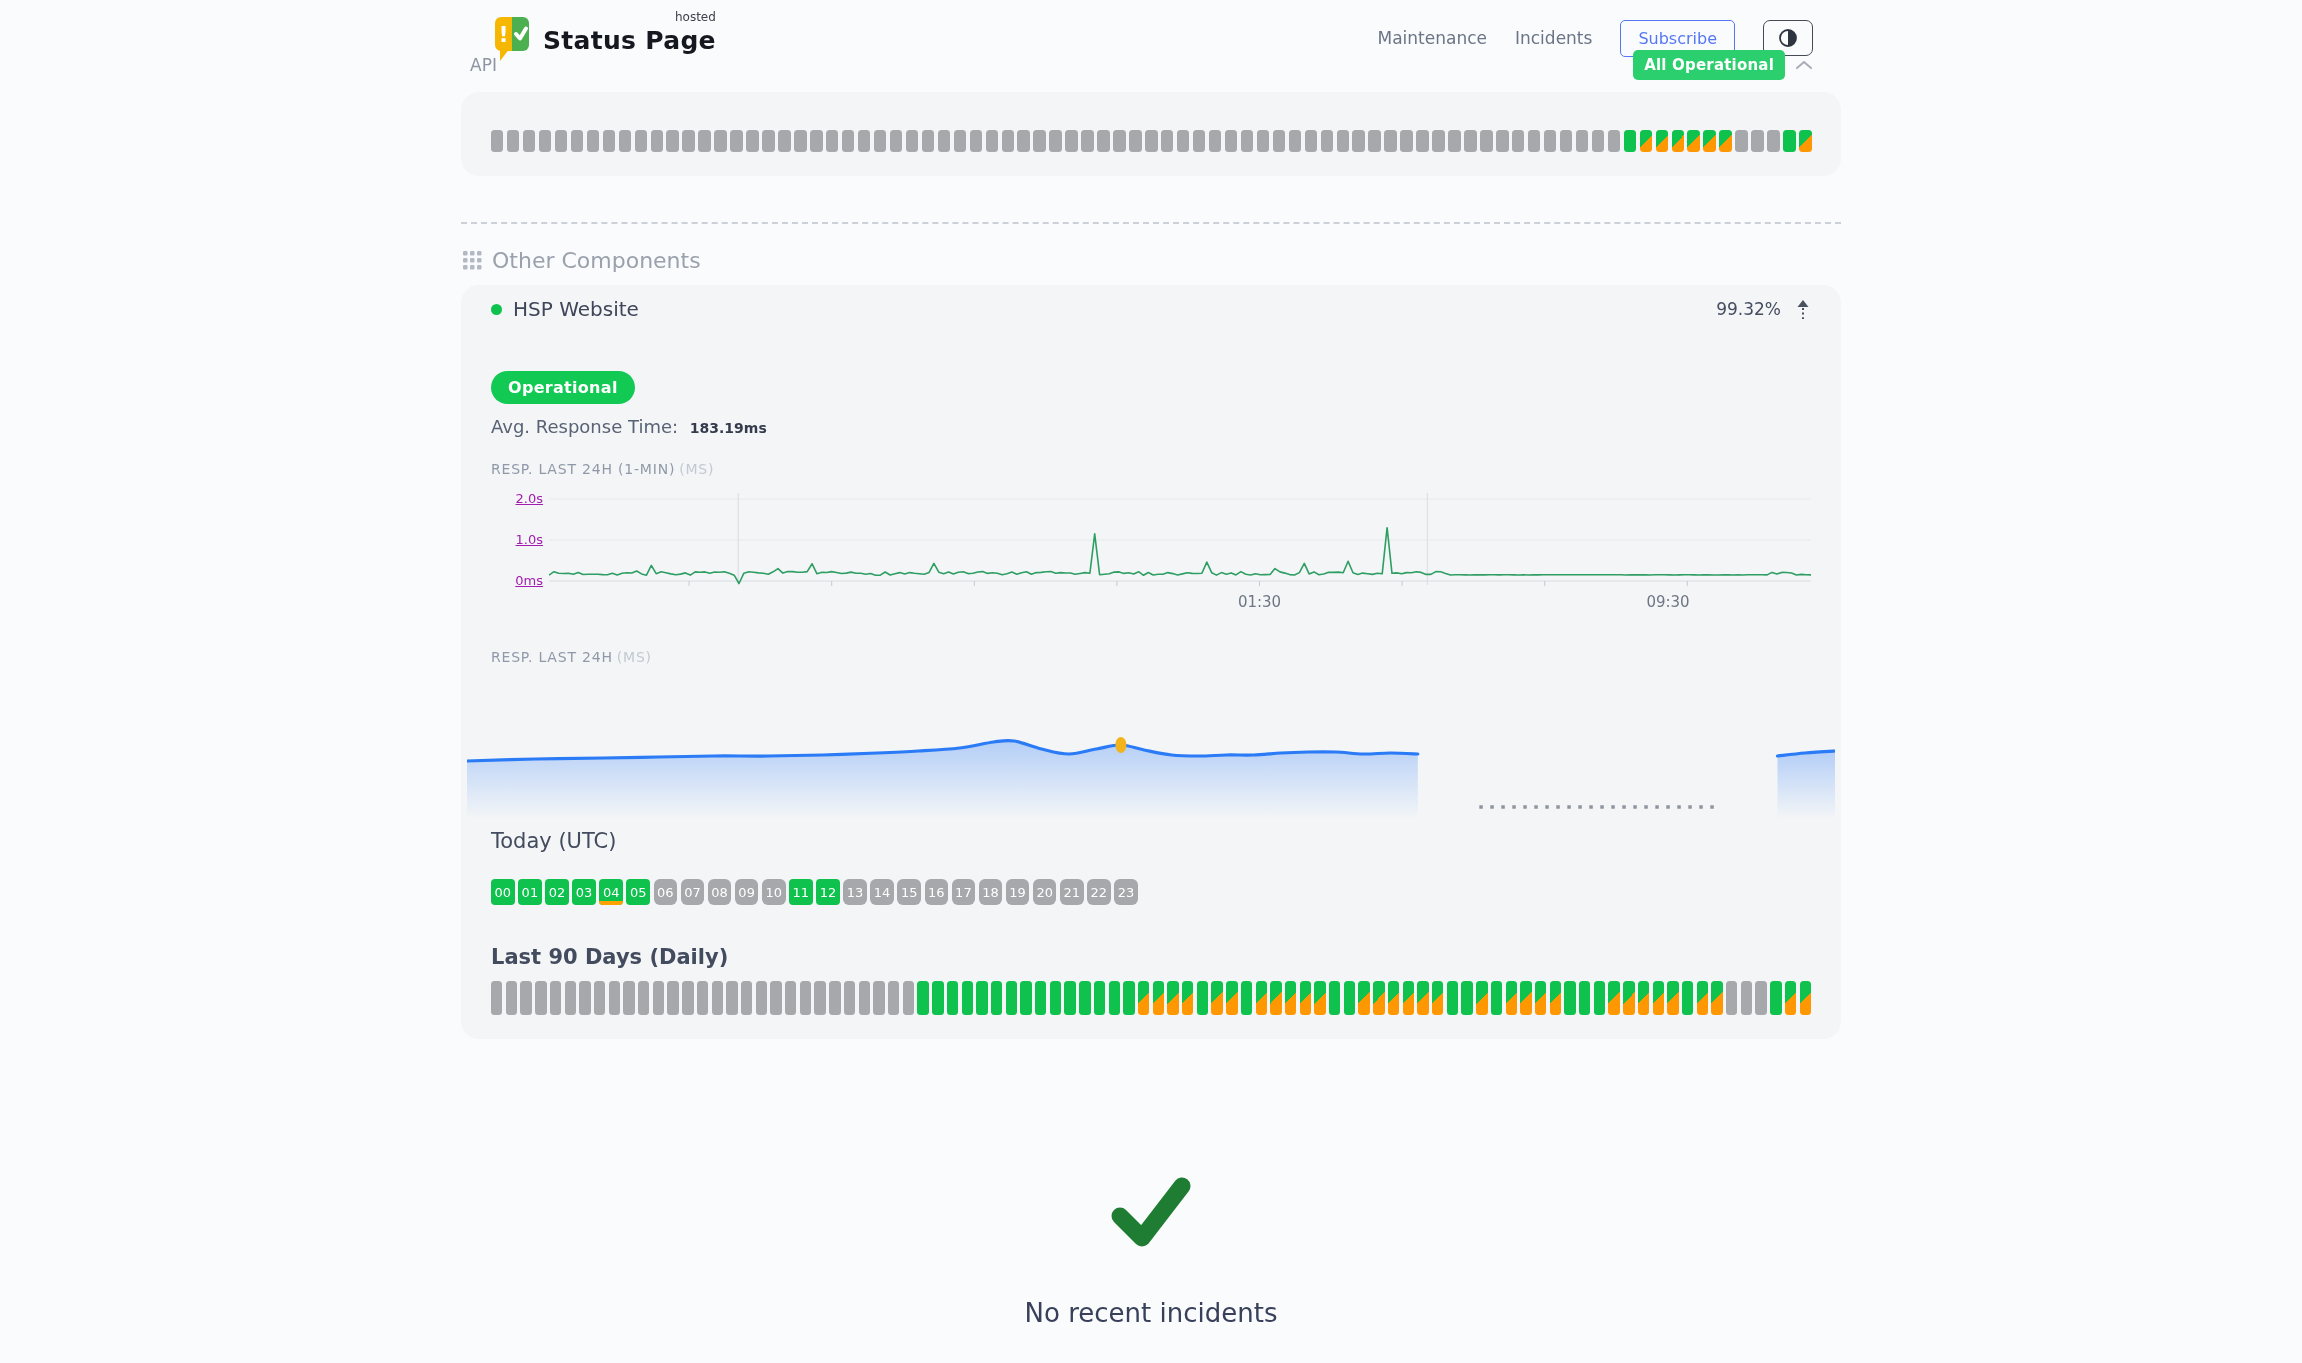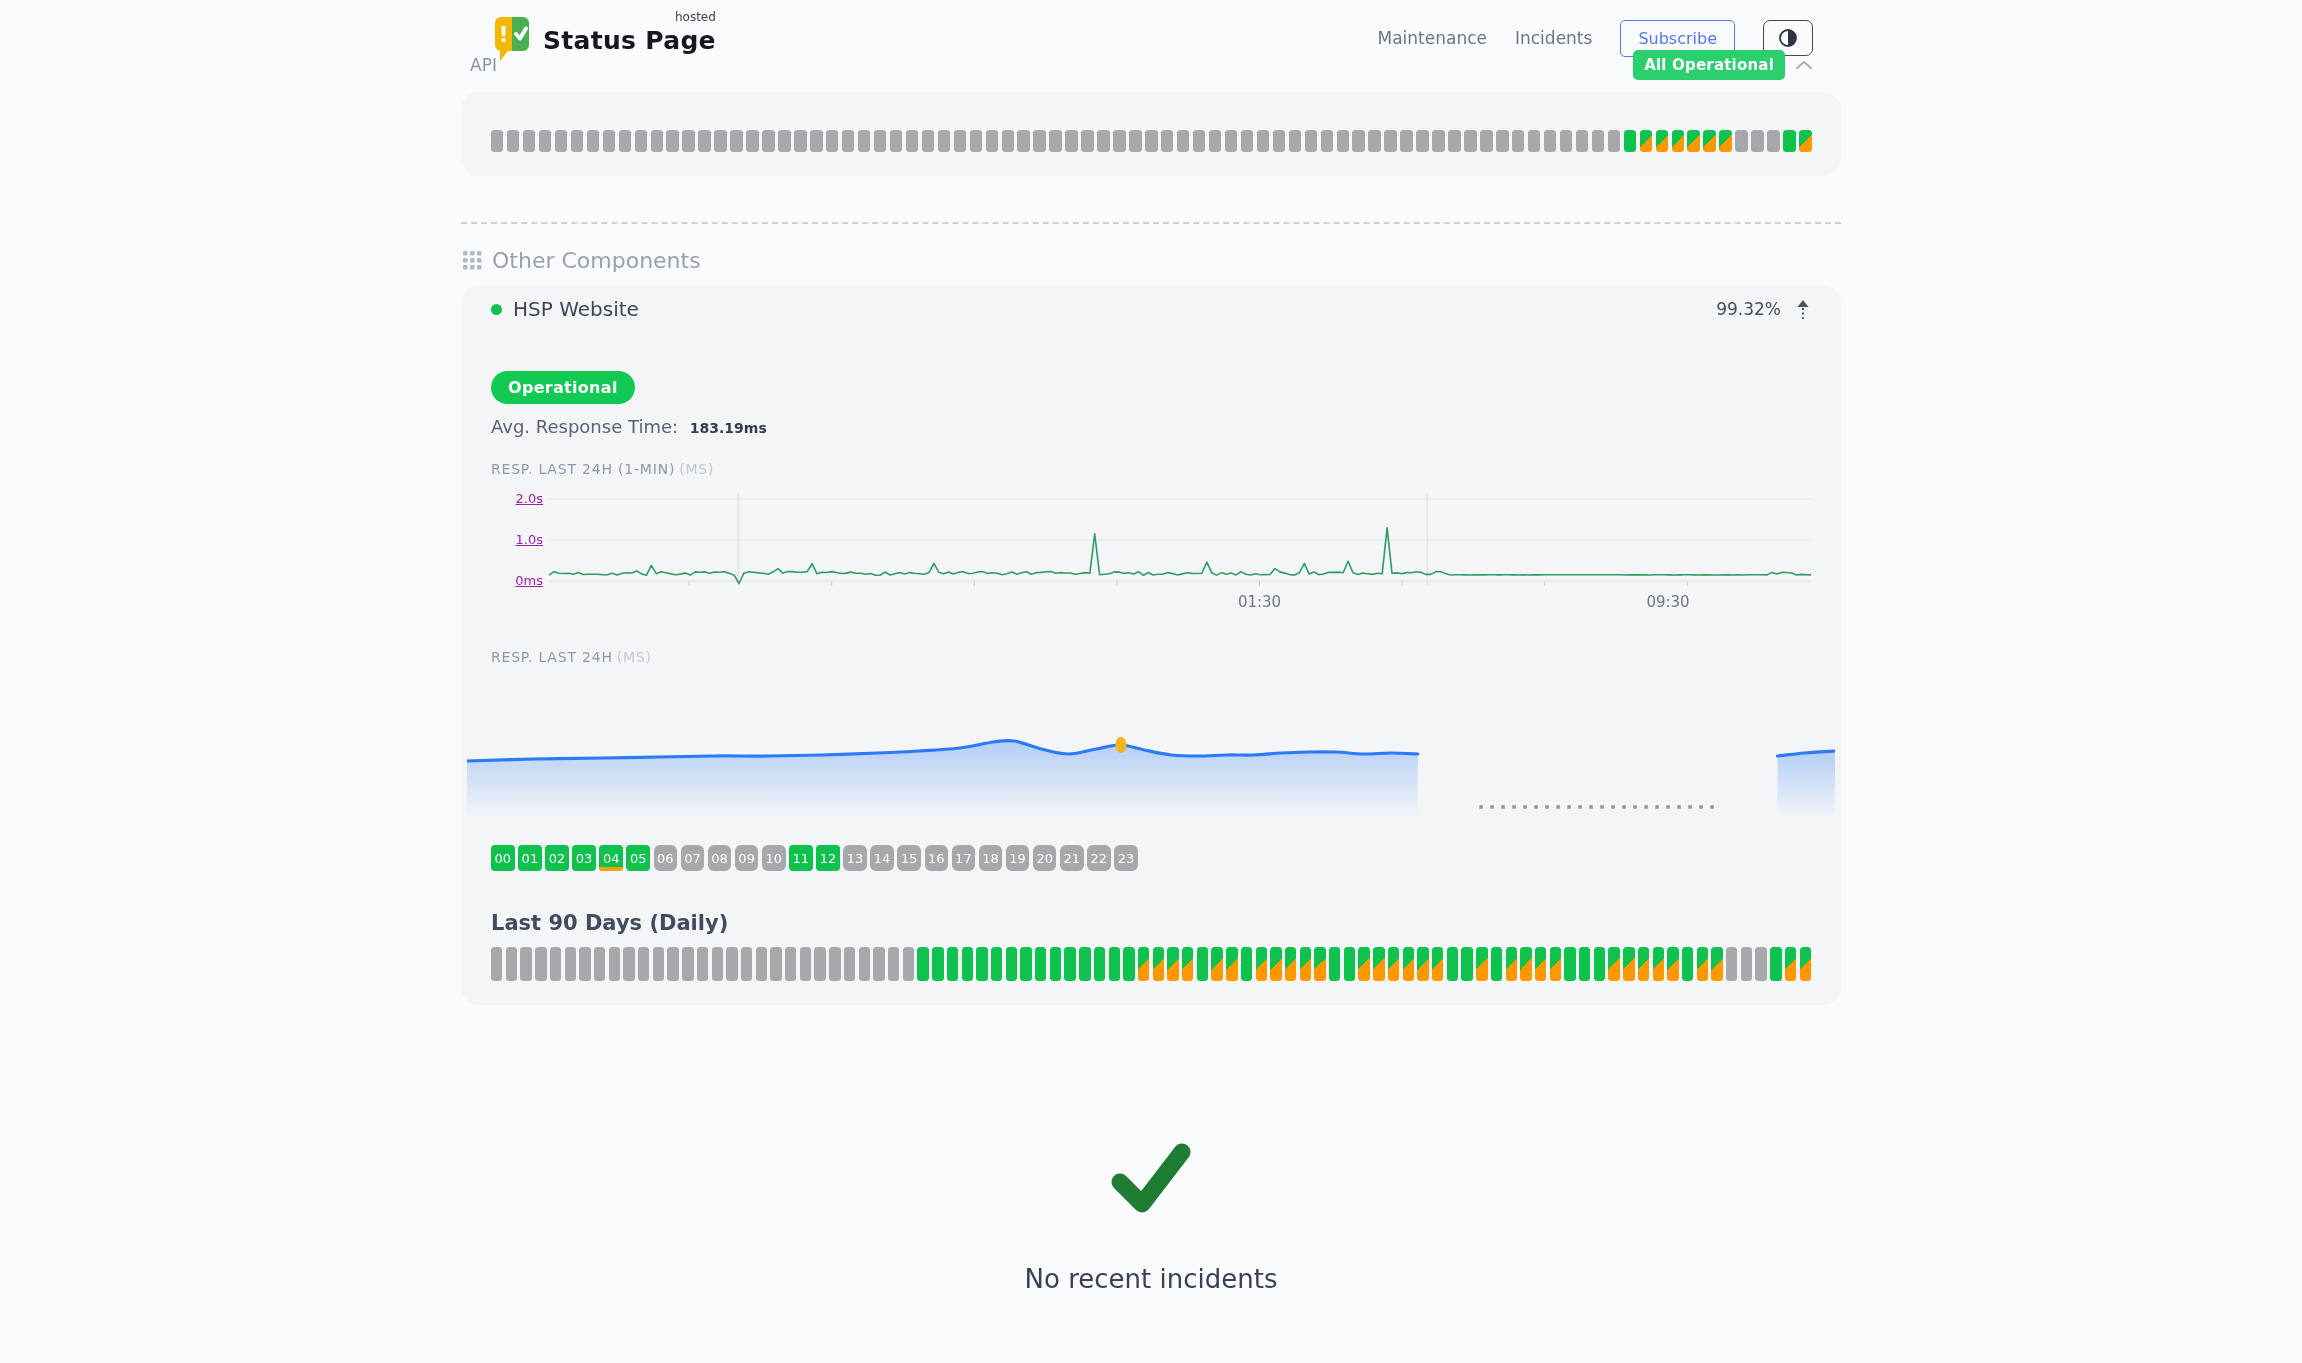--- a/index.html
+++ b/index.html
@@ -280,20 +280,21 @@
             </linearGradient>
           </defs>
           <path d="M0.0 62C11.4 61.7 45.6 60.5 68.4 60C91.2 59.5 116.3 59.3 136.8 59C157.3 58.7 173.3 58.3 191.5 58C209.8 57.7 228.0 57.2 246.2 57C264.5 56.8 282.7 57.2 301.0 57C319.2 56.8 337.4 56.5 355.7 56C373.9 55.5 394.4 54.7 410.4 54C426.4 53.3 437.8 52.8 451.4 52C465.1 51.2 479.9 50.5 492.5 49C505.0 47.5 517.6 44.2 526.7 43C535.8 41.8 539.2 40.8 547.2 42C555.2 43.2 565.4 47.8 574.6 50C583.7 52.2 592.8 55.0 601.9 55C611.0 55.0 620.6 51.5 629.3 50C637.9 48.5 645.9 45.8 653.9 46C661.9 46.2 668.7 49.3 677.2 51C685.6 52.7 695.4 55.0 704.5 56C713.6 57.0 722.8 57.0 731.9 57C741.0 57.0 750.1 56.2 759.2 56C768.4 55.8 777.5 56.3 786.6 56C795.7 55.7 804.8 54.5 814.0 54C823.1 53.5 832.2 53.2 841.3 53C850.4 52.8 859.6 52.7 868.7 53C877.8 53.3 886.9 54.8 896.0 55C905.2 55.2 914.3 54.0 923.4 54C932.5 54.0 946.2 54.8 950.8 55 L950.8 119 L0 119 Z" fill="url(#g2)"></path>
           <path d="M0.0 62C11.4 61.7 45.6 60.5 68.4 60C91.2 59.5 116.3 59.3 136.8 59C157.3 58.7 173.3 58.3 191.5 58C209.8 57.7 228.0 57.2 246.2 57C264.5 56.8 282.7 57.2 301.0 57C319.2 56.8 337.4 56.5 355.7 56C373.9 55.5 394.4 54.7 410.4 54C426.4 53.3 437.8 52.8 451.4 52C465.1 51.2 479.9 50.5 492.5 49C505.0 47.5 517.6 44.2 526.7 43C535.8 41.8 539.2 40.8 547.2 42C555.2 43.2 565.4 47.8 574.6 50C583.7 52.2 592.8 55.0 601.9 55C611.0 55.0 620.6 51.5 629.3 50C637.9 48.5 645.9 45.8 653.9 46C661.9 46.2 668.7 49.3 677.2 51C685.6 52.7 695.4 55.0 704.5 56C713.6 57.0 722.8 57.0 731.9 57C741.0 57.0 750.1 56.2 759.2 56C768.4 55.8 777.5 56.3 786.6 56C795.7 55.7 804.8 54.5 814.0 54C823.1 53.5 832.2 53.2 841.3 53C850.4 52.8 859.6 52.7 868.7 53C877.8 53.3 886.9 54.8 896.0 55C905.2 55.2 914.3 54.0 923.4 54C932.5 54.0 946.2 54.8 950.8 55" fill="none" stroke="#2b7bf6" stroke-width="3.2" stroke-linecap="round"></path>
           <path d="M1310.5 57C1315.1 56.5 1328.3 54.8 1337.9 54C1347.5 53.2 1363.0 52.3 1368.0 52 L1368 119 L1310.5 119 Z" fill="url(#g2)"></path>
           <path d="M1310.5 57C1315.1 56.5 1328.3 54.8 1337.9 54C1347.5 53.2 1363.0 52.3 1368.0 52" fill="none" stroke="#2b7bf6" stroke-width="3.2" stroke-linecap="round"></path>
           <line x1="1012.3" y1="108" x2="1247.6" y2="108" stroke="#8f959e" stroke-width="3.5" stroke-dasharray="3.5 7.5"></line>
           <ellipse cx="653.9" cy="46" rx="5.5" ry="8" fill="#f2b31c"></ellipse>
         </svg></div>
 
+    <div class="sub-heading">Today (UTC)</div>
     <div class="hours" id="hour-blocks">
         <div class="hour h-u">00</div>
         <div class="hour h-u">01</div>
         <div class="hour h-u">02</div>
         <div class="hour h-u">03</div>
         <div class="hour h-u h-partial">04</div>
         <div class="hour h-u">05</div>
         <div class="hour h-g">06</div>
         <div class="hour h-g">07</div>
         <div class="hour h-g">08</div>

